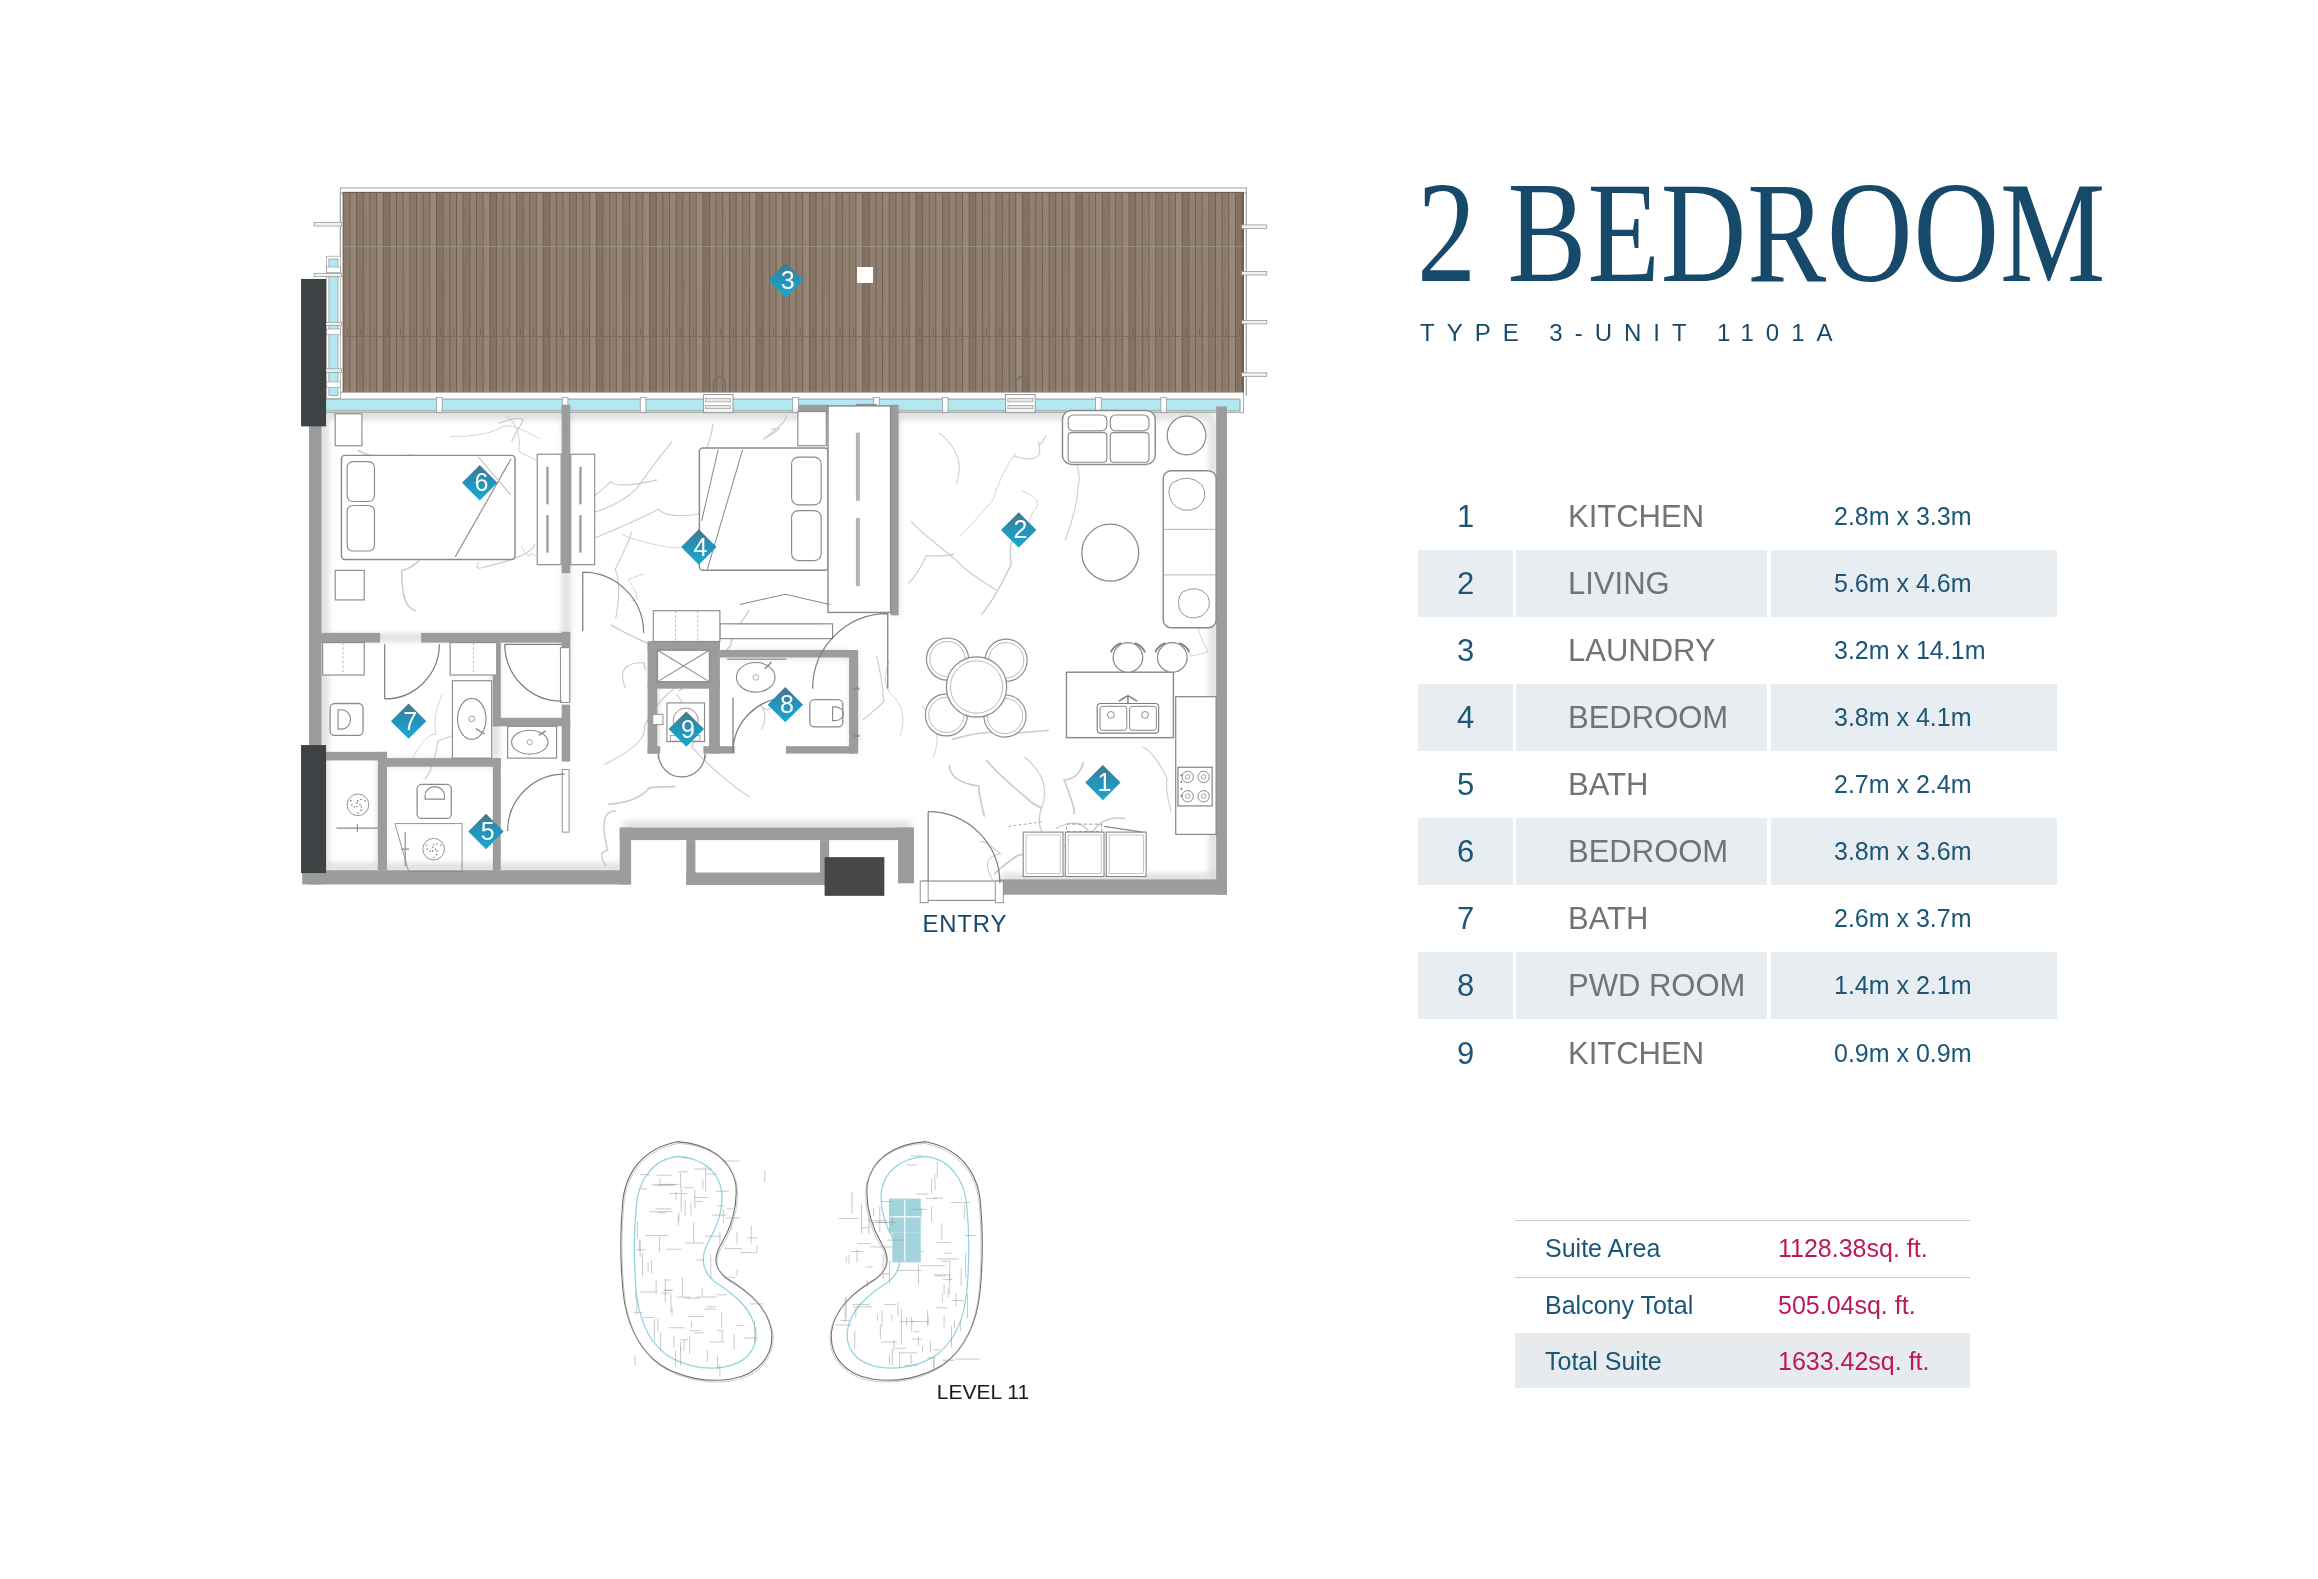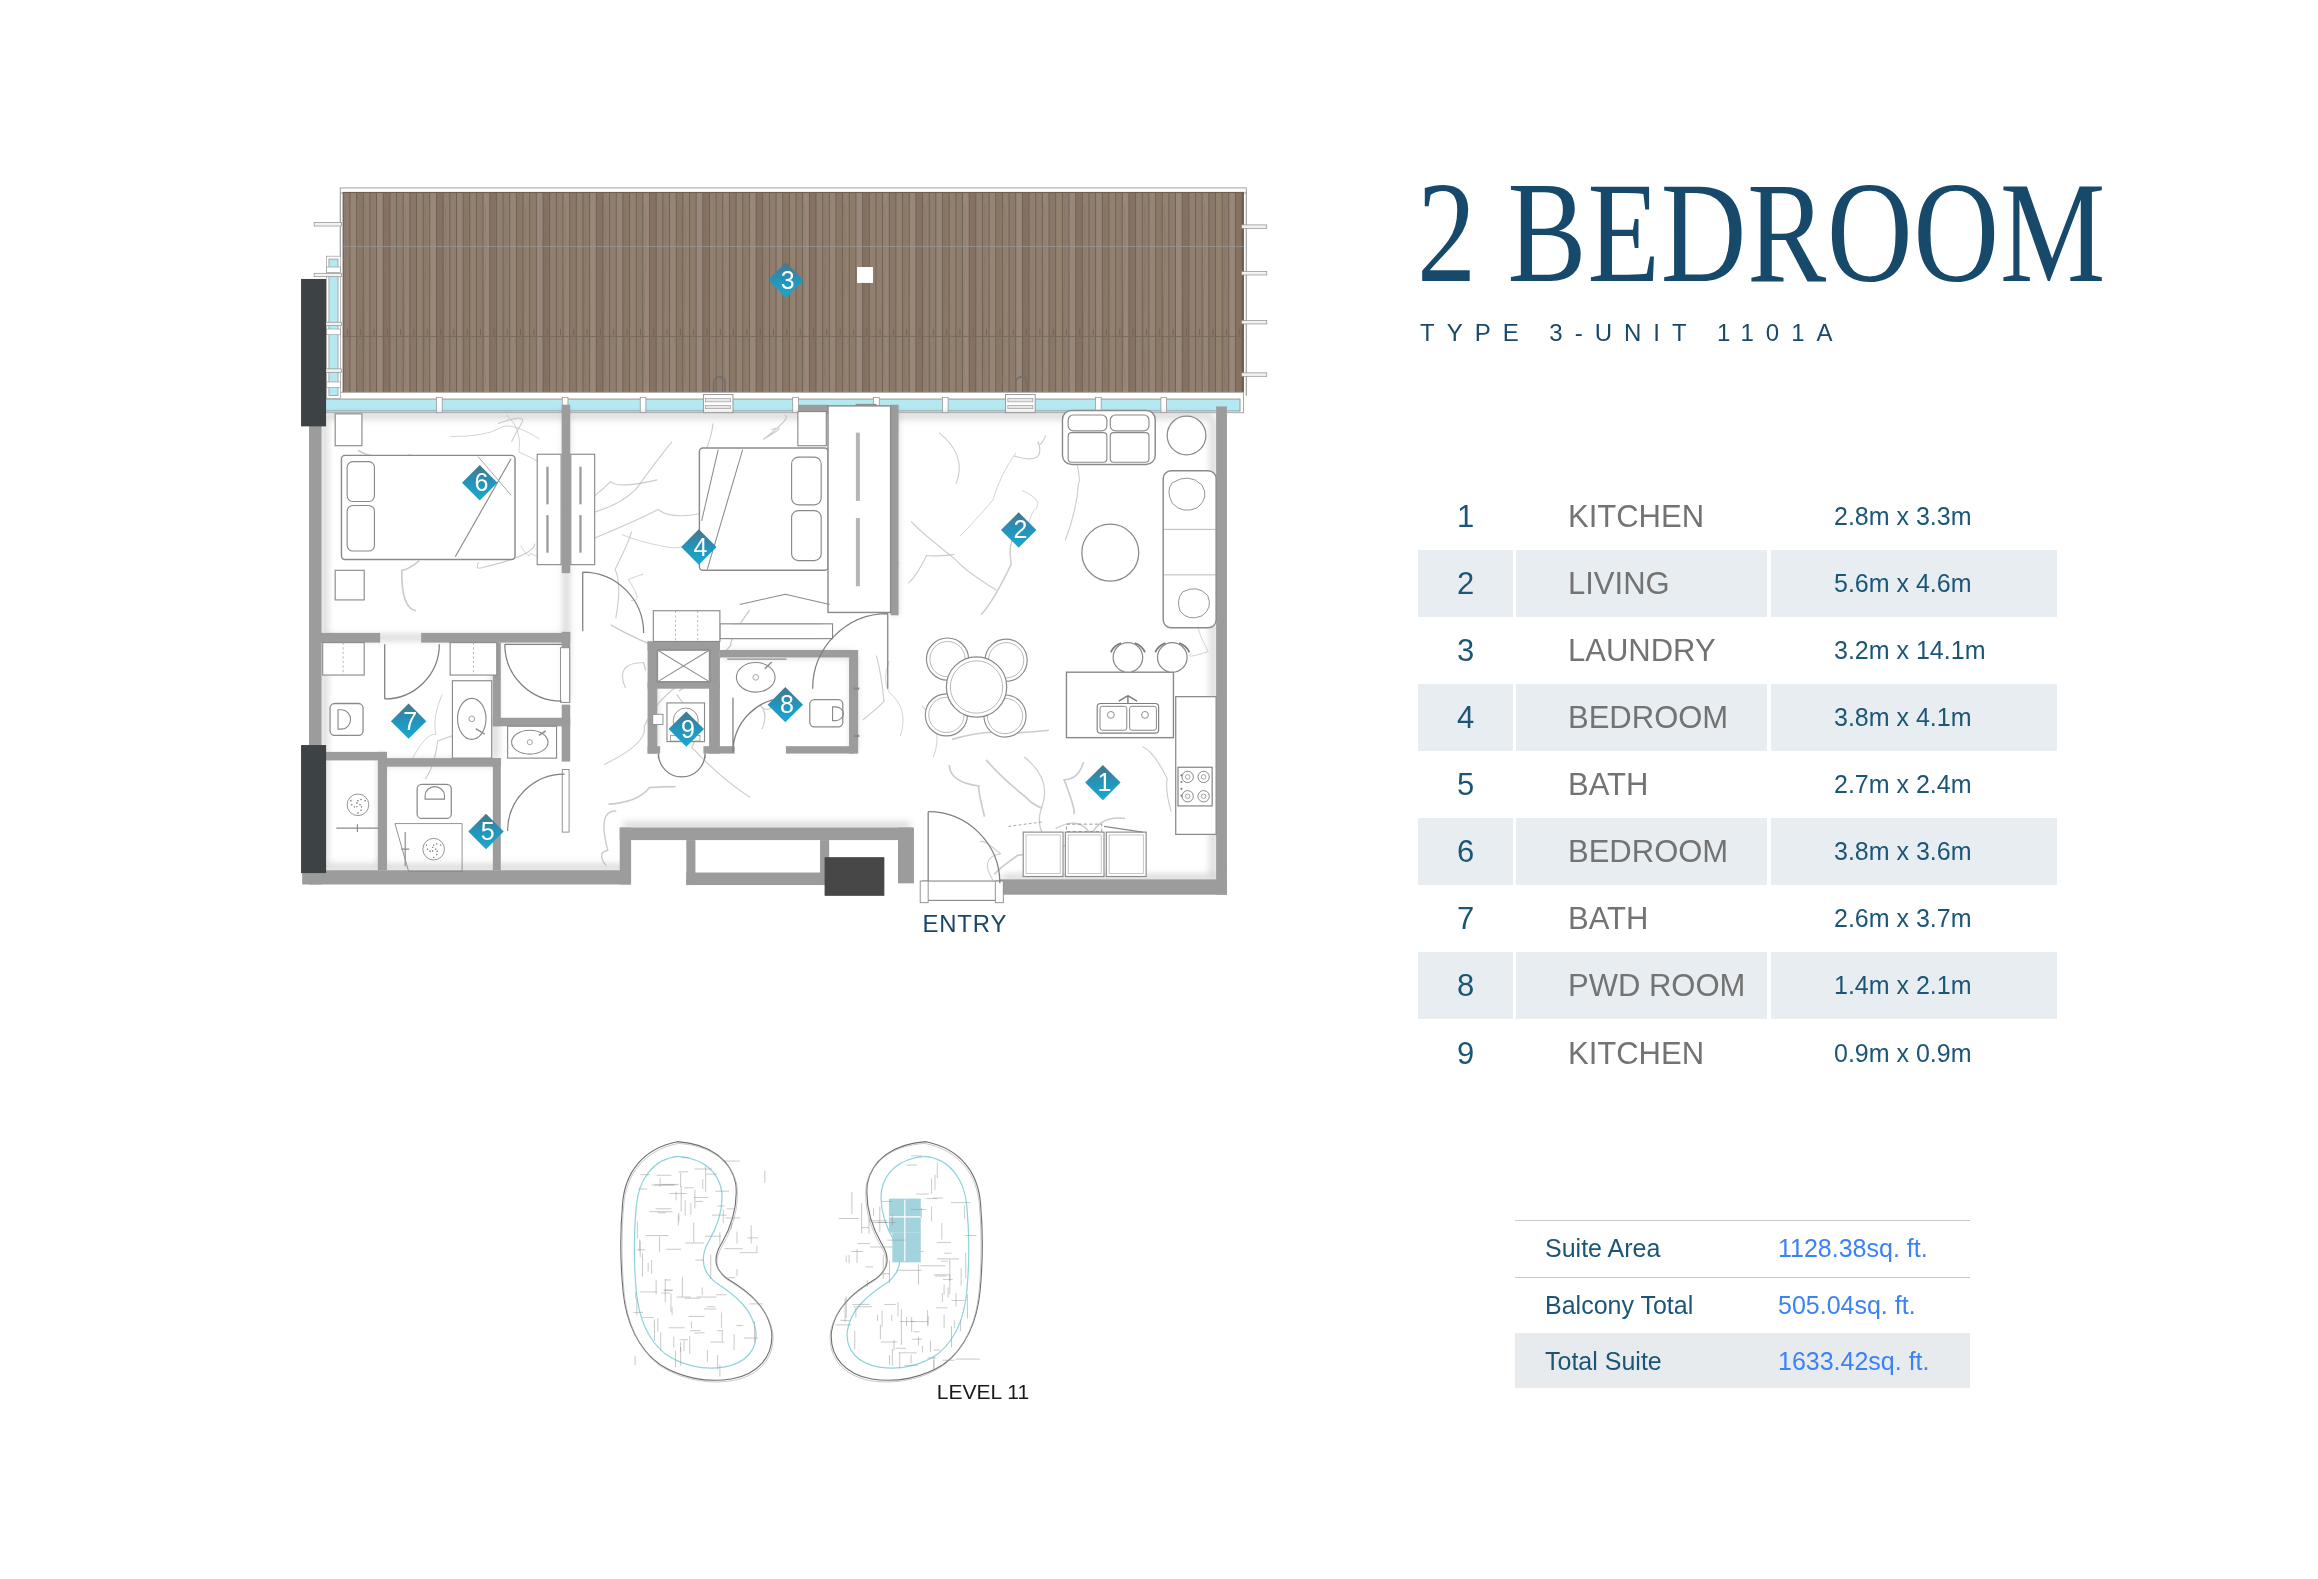--- a/index.html
+++ b/index.html
@@ -2,21 +2,21 @@
 <html style="font-size:9px"><head><meta charset="utf-8">
 <style>
 html,body{margin:0;padding:0;width:2319px;height:1580px;background:#fff;overflow:hidden}
 body{font-family:"Liberation Sans",sans-serif;position:relative}
 .title{position:absolute;left:1417px;top:151px;width:740px;font-family:"Liberation Serif",serif;font-size:143px;color:#17496b;letter-spacing:1.1px;transform:scaleX(0.828);transform-origin:left top;white-space:nowrap}
 .subtitle{position:absolute;left:1420px;top:319px;font-size:24px;color:#17496b;letter-spacing:12px;white-space:nowrap}
 .tnum{position:absolute;left:1418px;width:95px;height:67px;line-height:67px;text-align:center;font-size:31px;color:#1b5677}
 .tname{position:absolute;left:1568px;height:67px;line-height:67px;font-size:31px;color:#737373}
 .tdim{position:absolute;left:1834px;height:67px;line-height:67px;font-size:25px;color:#1b5677}
 .sl{position:absolute;left:1545px;height:56px;line-height:56px;font-size:25px;color:#1b5677}
-.sv{position:absolute;left:1778px;height:56px;line-height:56px;font-size:25px;color:#3b82f6}
+.sv{position:absolute;left:1778px;height:56px;line-height:56px;font-size:25px;color:#be185d}
 </style></head><body>
 <svg style="position:absolute;left:0;top:0" width="2319" height="1580" viewBox="0 0 4075 2776">
 <defs>
 <linearGradient id="dg" x1="0" y1="0" x2="1" y2="1">
 <stop offset="0" stop-color="#49758a"></stop>
         <stop offset="0.5" stop-color="#2394bb"></stop>
         <stop offset="1" stop-color="#1aa8cf"></stop>
 </linearGradient>
 <filter id="blur" x="-5%" y="-5%" width="110%" height="110%">
         <feGaussianBlur stdDeviation="7"></feGaussianBlur>

